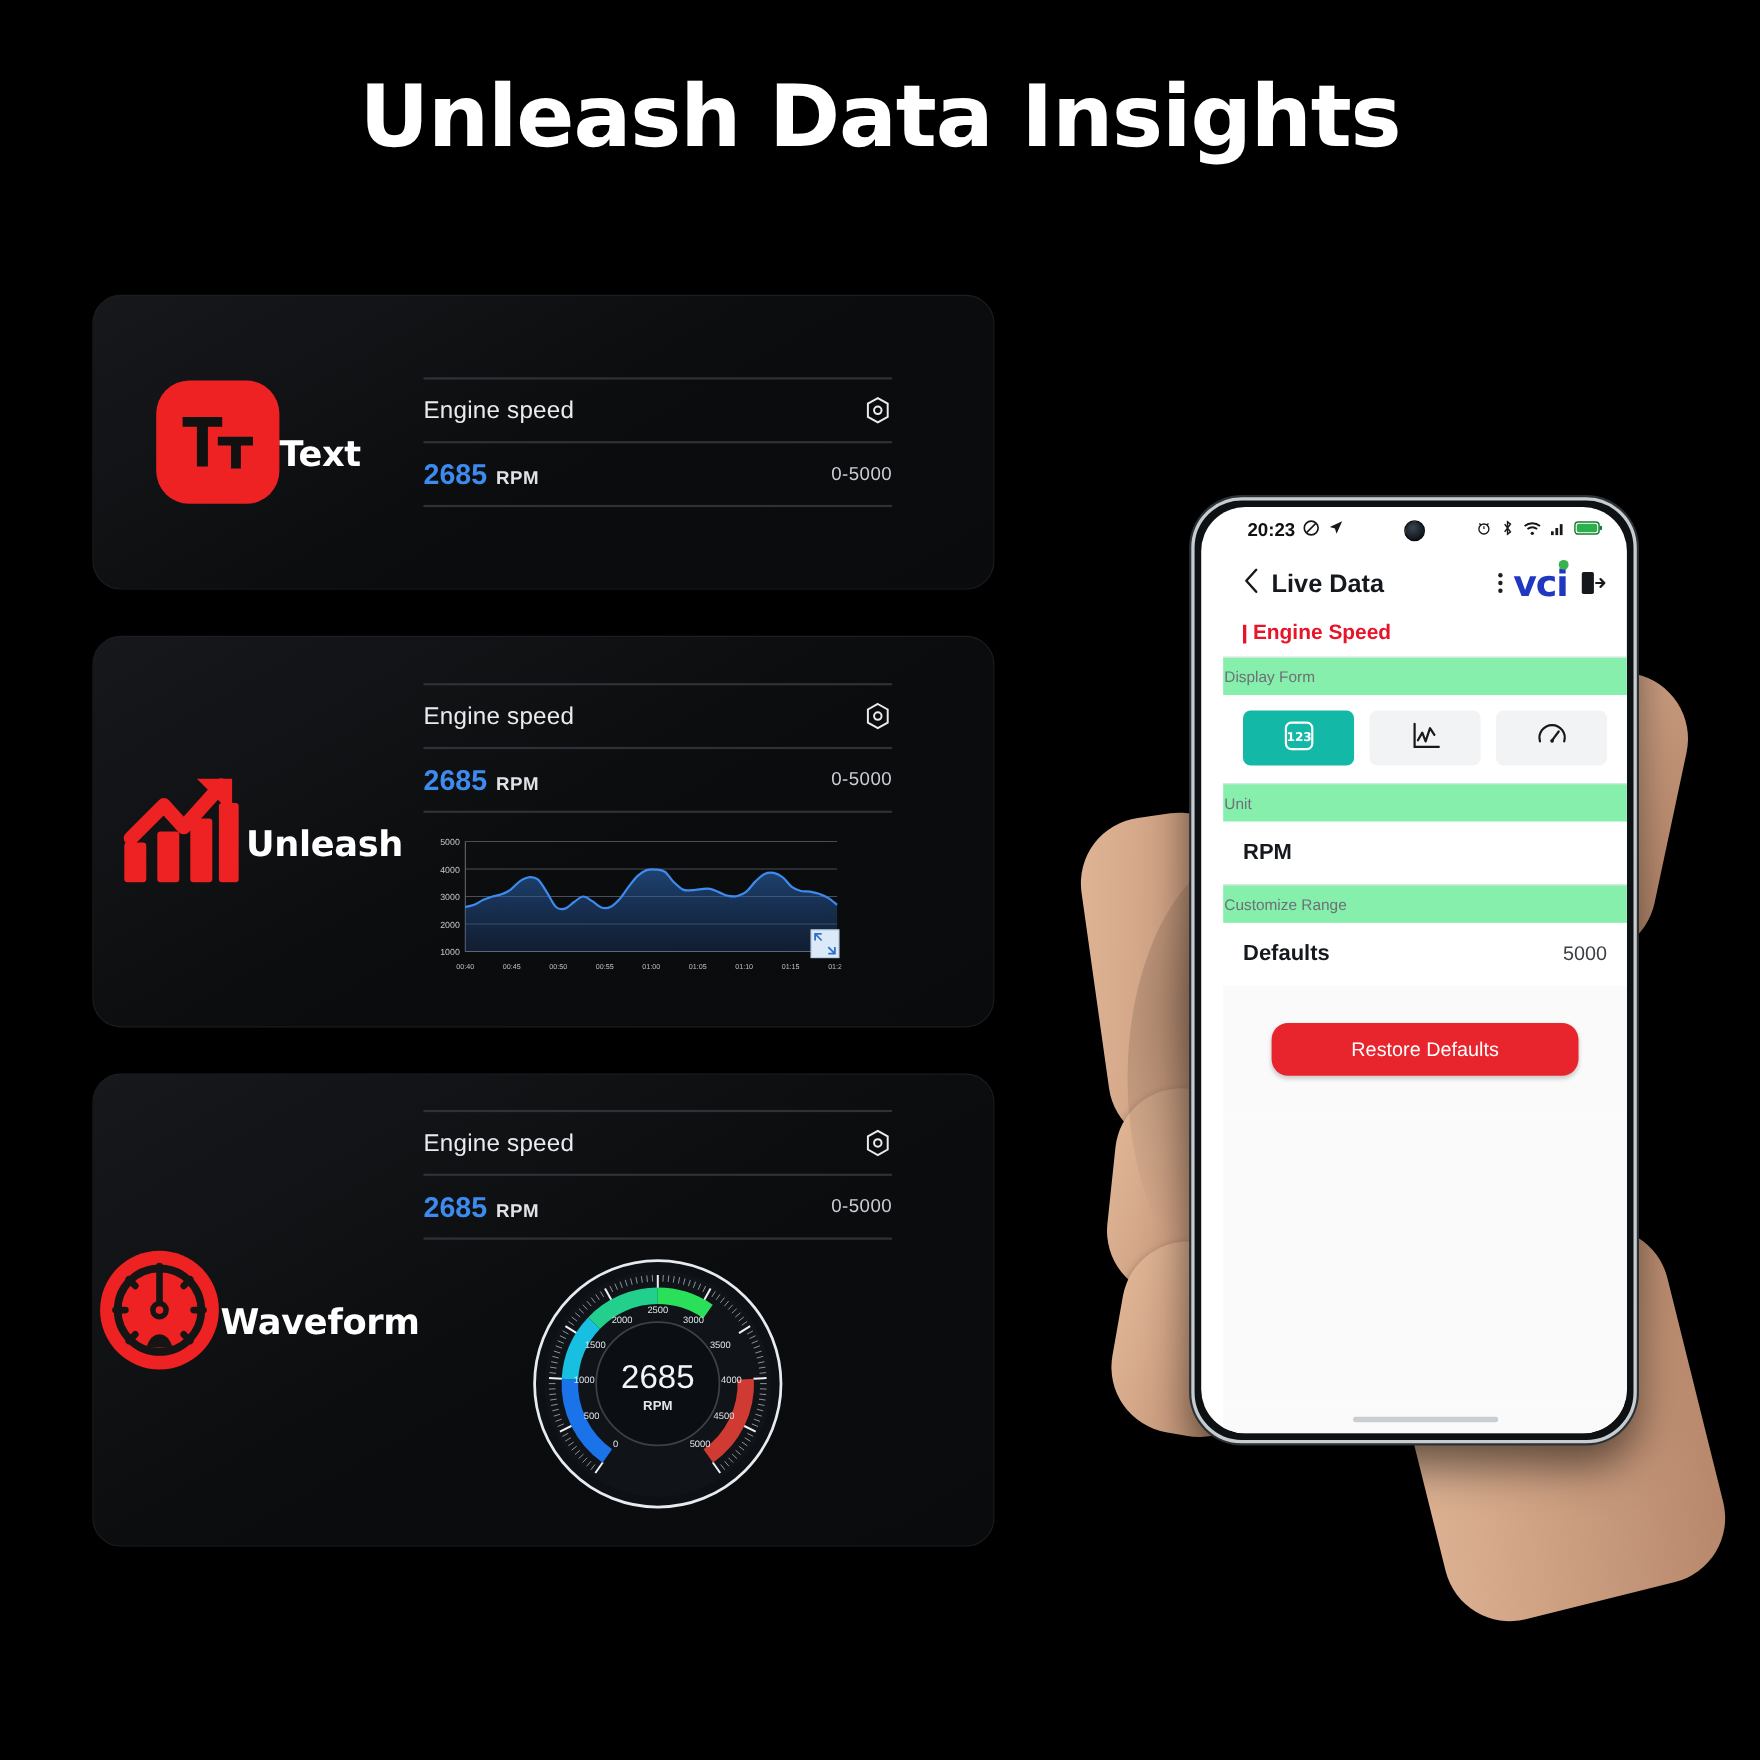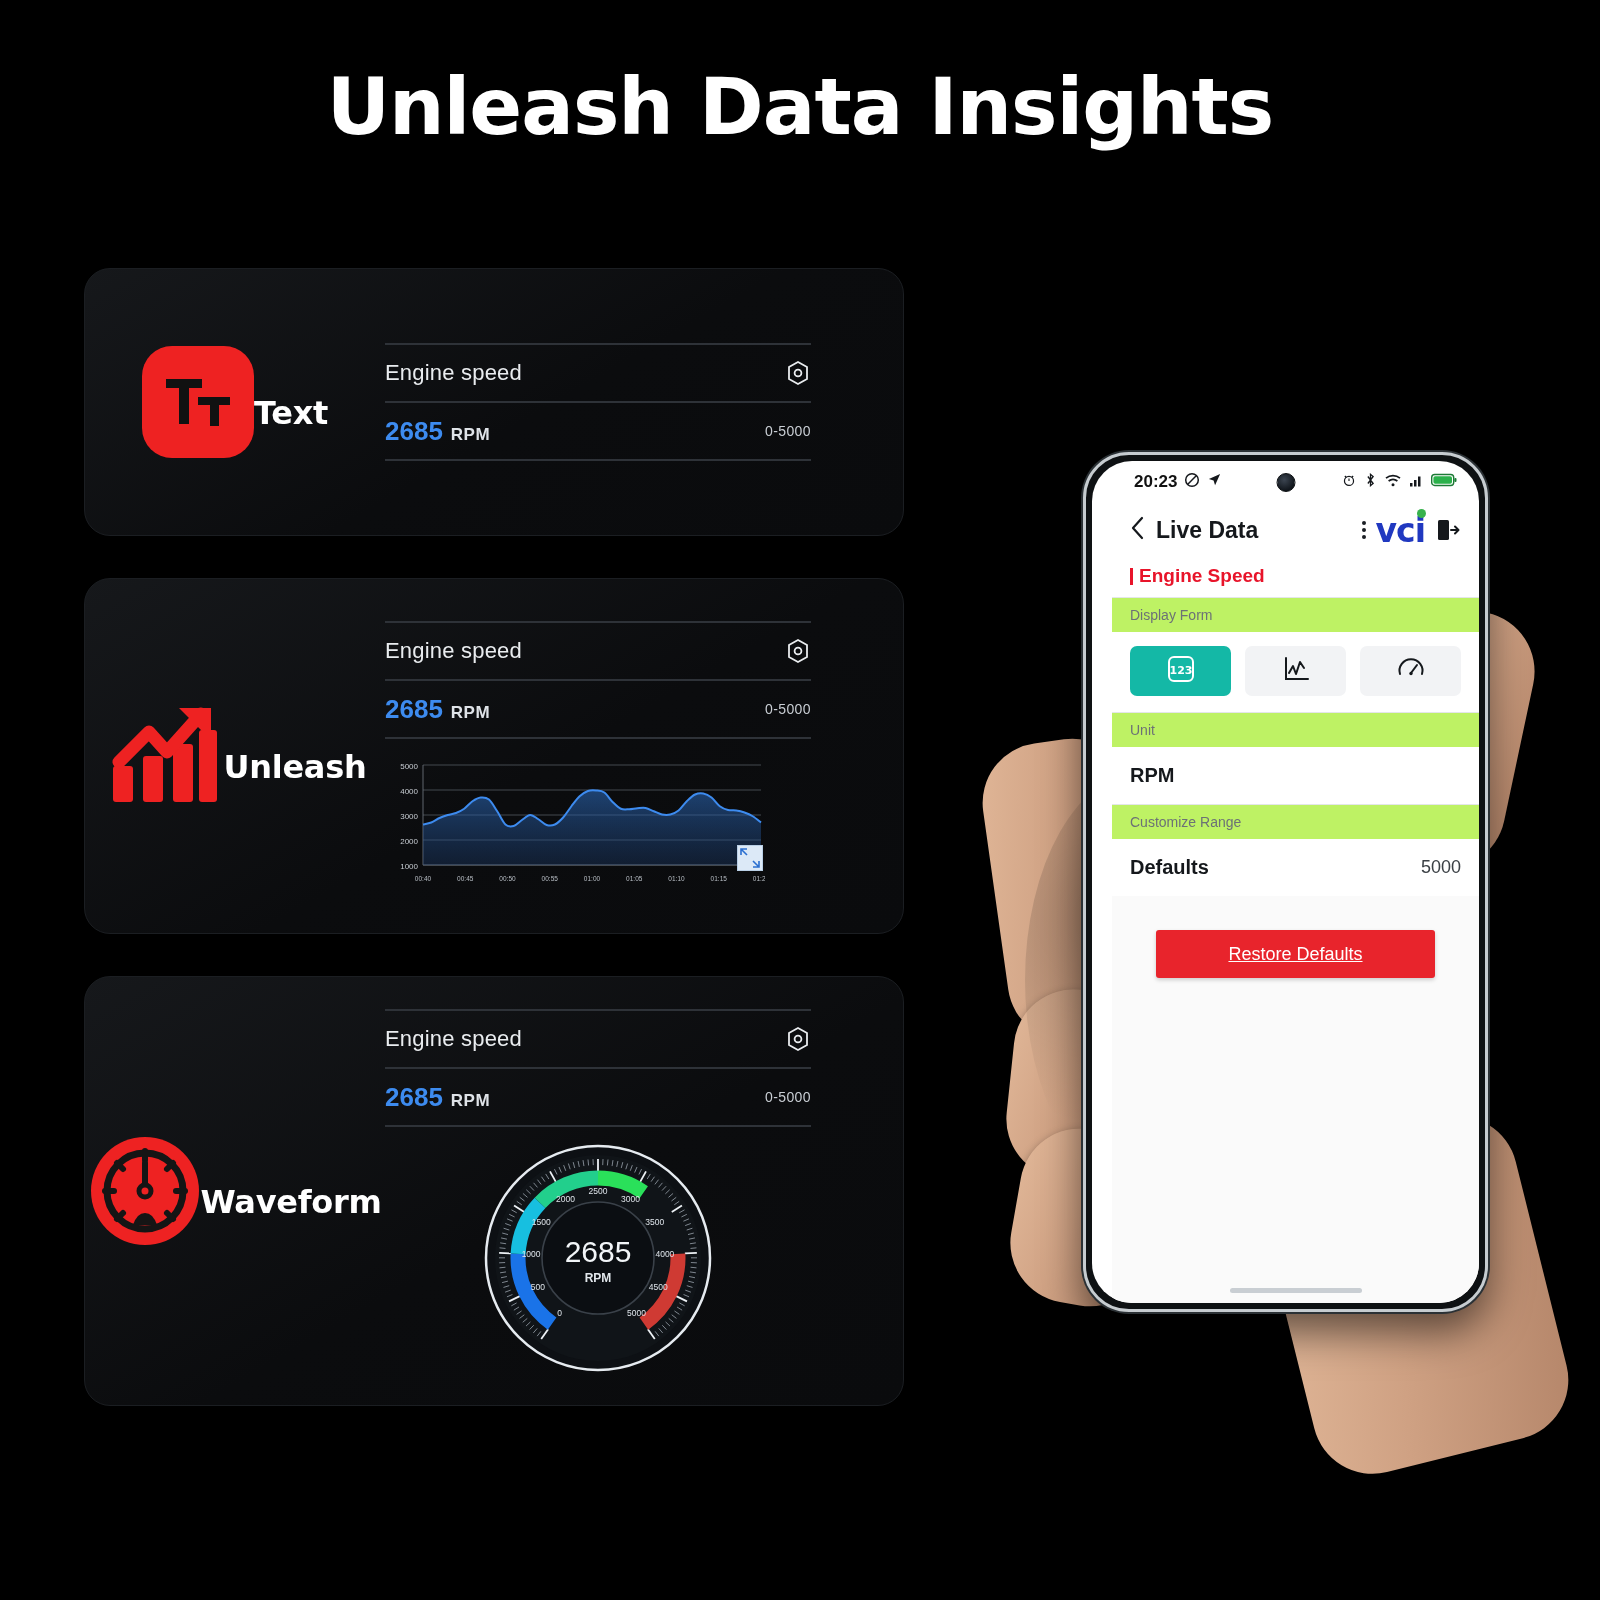--- a/index.html
+++ b/index.html
@@ -71,21 +71,21 @@
   .row-group { border-top: 2px solid #2e3238; }
   .row {
     display: flex; align-items: center; justify-content: space-between;
     border-bottom: 2px solid #2e3238;
     height: 58px;
   }
   .row-title { color: #e9ecef; font-size: 22px; letter-spacing: .2px; }
   .row-value-wrap { display: flex; align-items: baseline; gap: 8px; }
   .row-value { color: #3d8bef; font-size: 26px; font-weight: 600; }
   .row-unit { color: #dfe3e8; font-size: 17px; font-weight: 600; letter-spacing: .5px; }
-  .row-range { color: #c9ced4; font-size: 14px; letter-spacing: .4px; }
+  .row-range { color: #c9ced4; font-size: 17px; letter-spacing: .4px; }
 
   .hex-icon { width: 26px; height: 26px; }
 
   
   .chartbox {
     margin-top: 20px;
     position: relative;
     width: 380px;
     height: 132px;
   }
@@ -166,43 +166,42 @@
   .vci .dot { position:absolute; right:-1px; top:-2px; width:9px; height:9px; background:#37b24d; border-radius:50%; }
   .exit-icon { width: 26px; height: 26px; }
 
   .section-title-red {
     color: #e8142a; font-size: 19px; font-weight: 700;
     padding: 8px 18px 10px 18px; display:flex; align-items:center; gap:6px;
   }
   .redbar { width: 3px; height: 17px; background:#e8142a; display:inline-block; }
 
   .group-header {
-    background: #bef264; color: #6c7176; font-size: 14px;
-    padding: 9px 18px; border-top: 1px solid #e4e6e9;
+    background: #86efac; color: #6c7176; font-size: 14px;
+    padding: 9px 1px; border-top: 1px solid #e4e6e9;
   }
   .seg-row { display: flex; gap: 14px; padding: 14px 18px 16px; background:#fff; }
   .seg {
     flex: 1; height: 50px; border-radius: 7px; background: #f2f3f5;
     display: flex; align-items: center; justify-content: center;
   }
   .seg.active { background: #14b8a6; }
 
   .list-row {
     display:flex; align-items:center; justify-content:space-between;
     padding: 17px 18px; background:#fff;
     font-size: 20px; color:#15181c; font-weight:600;
   }
   .list-row .val { color:#3b4045; font-weight:400; font-size:18px; }
 
   .restore-wrap { padding: 34px 44px; background:#fafafa; }
   .restore-btn {
-    width: 100%; height: 48px; background:#e8242c; border-radius:3px;
+    width: 100%; height: 48px; background:#e8242c; border-radius:15px;
     color:#fff; font-size:18px; display:flex; align-items:center; justify-content:center;
     box-shadow: 0 2px 4px rgba(0,0,0,.18);
-    text-decoration: underline;
   }
   .white-fill { background:#fafafa; flex:1; }
   .screen-inner { display:flex; flex-direction:column; height:100%;margin-left:20px; }
   .homebar {
     height: 26px; background:#fafafa; display:flex; align-items:center; justify-content:center;
   }
   .homebar i { width:132px; height:5px; border-radius:3px; background:#c9ced3; display:block; }
 </style>
 </head>
 <body>

